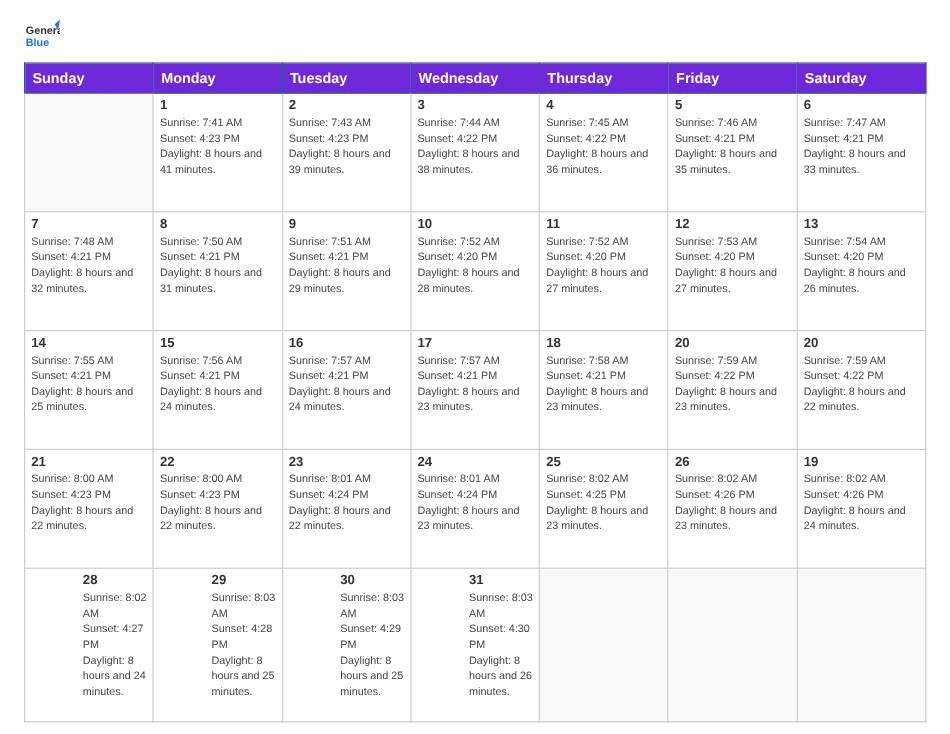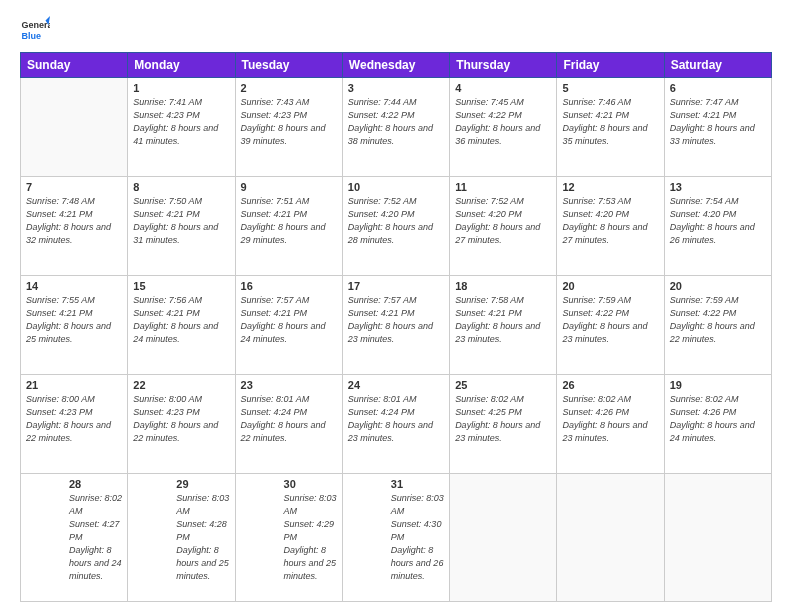--- a/index.html
+++ b/index.html
@@ -73,21 +73,20 @@
     .calendar tbody tr td .day-num {
       font-weight: bold;
       font-size: 11px;
       display: block;
       margin-bottom: 2px;
     }
     .calendar tbody tr td .info {
       font-size: 9px;
       color: #444;
       line-height: 1.45;
-      font-style: italic;
     }
     .calendar tbody tr:last-child td {
       height: 78px;
       padding-left: 48px;
     }
     .empty-cell {
       background: #f9f9f9;
     }
   </style>
 </head>

